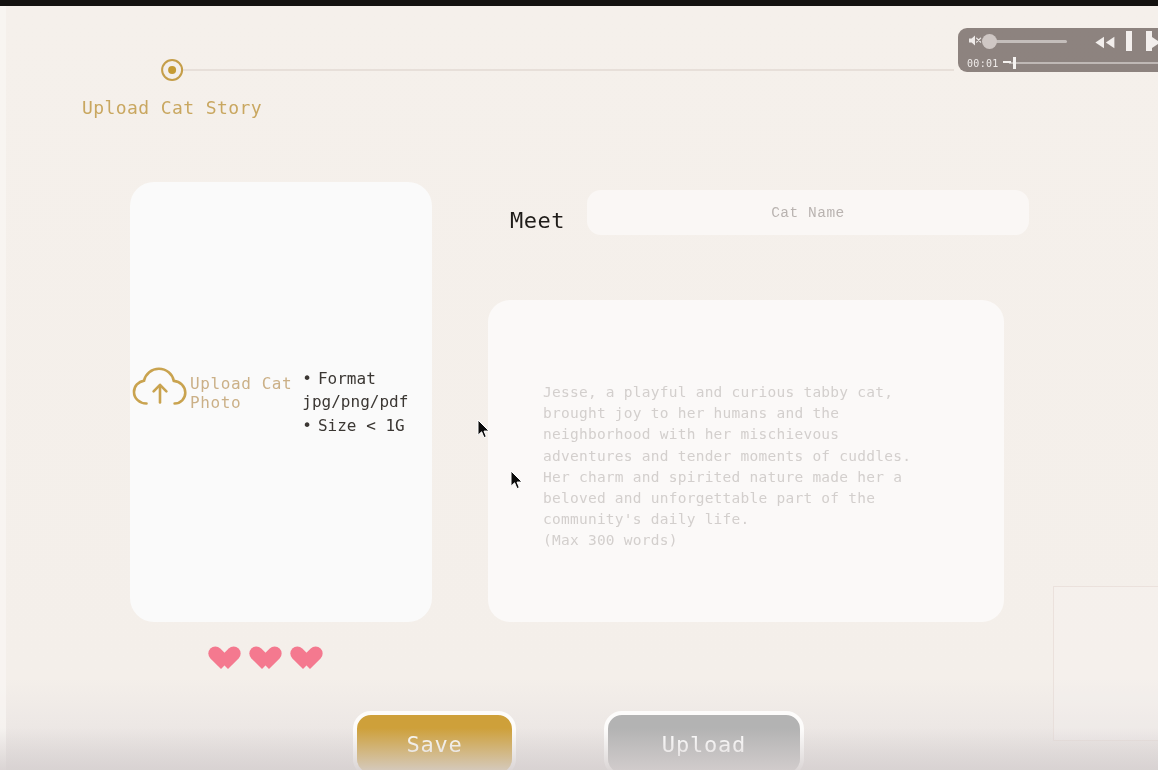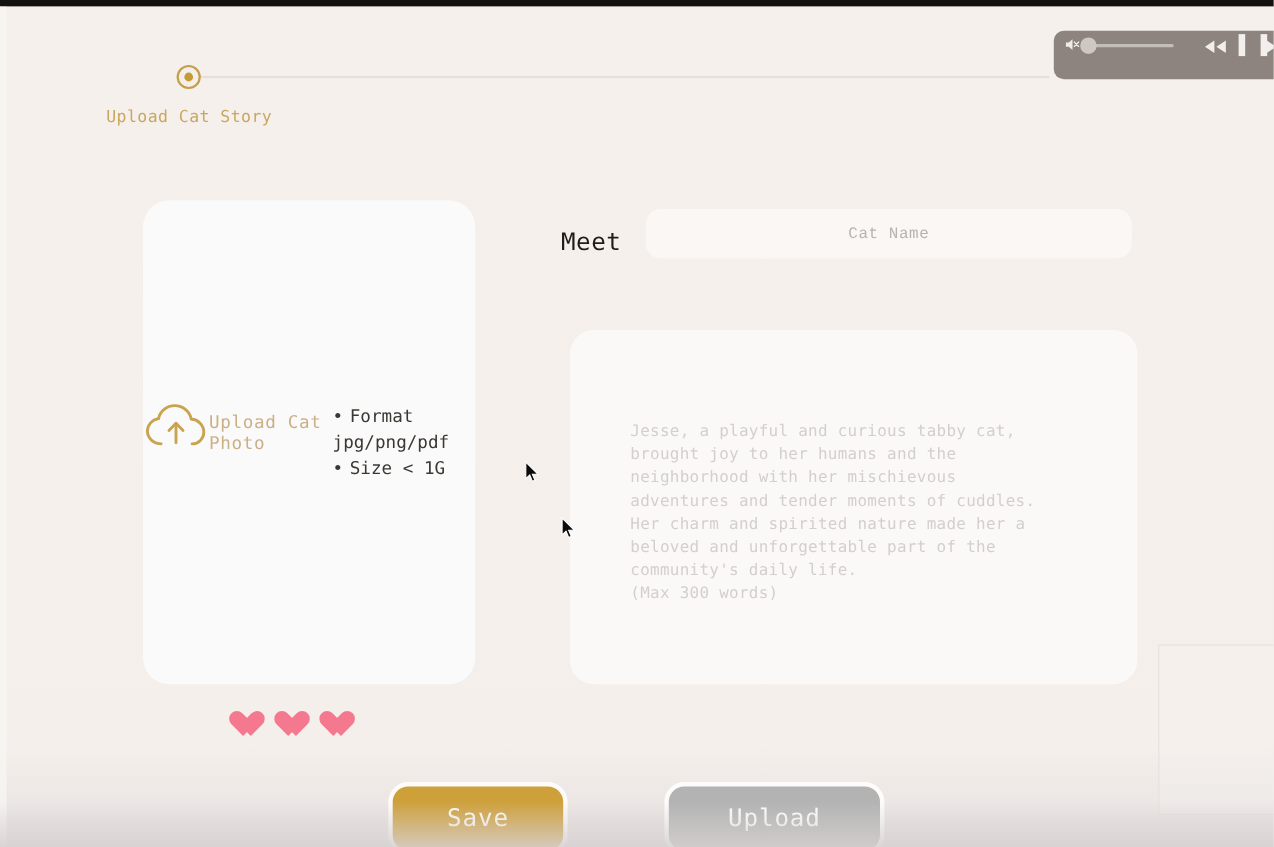--- a/index.html
+++ b/index.html
@@ -95,21 +95,21 @@
     border: 2px solid #e2dad4;
   }
   .step-dot-inner {
     width: 8px; height: 8px;
     border-radius: 50%;
     background: #c59b33;
   }
 
   .step-label {
     margin-top: 16px;
-    font-size: 15px;
+    font-size: 18px;
     letter-spacing: .4px;
     color: #c9a760;
     white-space: nowrap;
   }
 
   #step-1 { left: 172px; }
   #step-2 { left: 546px; }
   #step-3 { left: 952px; }
 
   
@@ -195,21 +195,21 @@
     font-family: Liberation Mono, monospace;
     font-size: 14.5px;
     color: #4a4542;
     text-align: center;
     letter-spacing: .5px;
   }
   #cat-name-input::placeholder { color: #b9b3b0; }
 
   #story-panel {
     position: absolute;
-    left: 518px; top: 294px;
+    left: 488px; top: 294px;
     width: 516px; height: 322px;
     background: #fbf9f8;
     border-radius: 22px;
     padding-left: 24px;
   }
   #story-text {
     position: absolute;
     left: 55px; top: 82px;
     width: 400px;
     font-size: 14.5px;
@@ -411,20 +411,27 @@
         <span class="pause-bar"></span>
         <span class="pause-bar"></span>
       </span>
       <span id="forward-button">
         <svg width="12" height="13" viewBox="0 0 12 13">
           <path d="M0.6 0.8 L0.6 12.2 L9.2 6.5 Z" fill="#f2eeec"></path>
         </svg>
       </span>
     </div>
 
+    <div id="vc-row-bottom">
+      <span id="video-time">00:01</span>
+      <span id="scrub-track">
+        <span id="scrub-dash"></span>
+        <span id="scrub-handle"></span>
+      </span>
+    </div>
   </div>
 
   <div class="cursor" id="cursor-main">
     <svg width="14" height="20" viewBox="0 0 14 20">
       <path d="M1 1 L1 16.2 L4.6 12.8 L7 18.6 L9.3 17.6 L7 12.1 L12 12 Z" fill="#0b0b0b" stroke="#ffffff" stroke-width="1"></path>
     </svg>
   </div>
   <div class="cursor" id="cursor-secondary">
     <svg width="14" height="20" viewBox="0 0 14 20">
       <path d="M1 1 L1 16.2 L4.6 12.8 L7 18.6 L9.3 17.6 L7 12.1 L12 12 Z" fill="#0b0b0b" stroke="#ffffff" stroke-width="1"></path>

